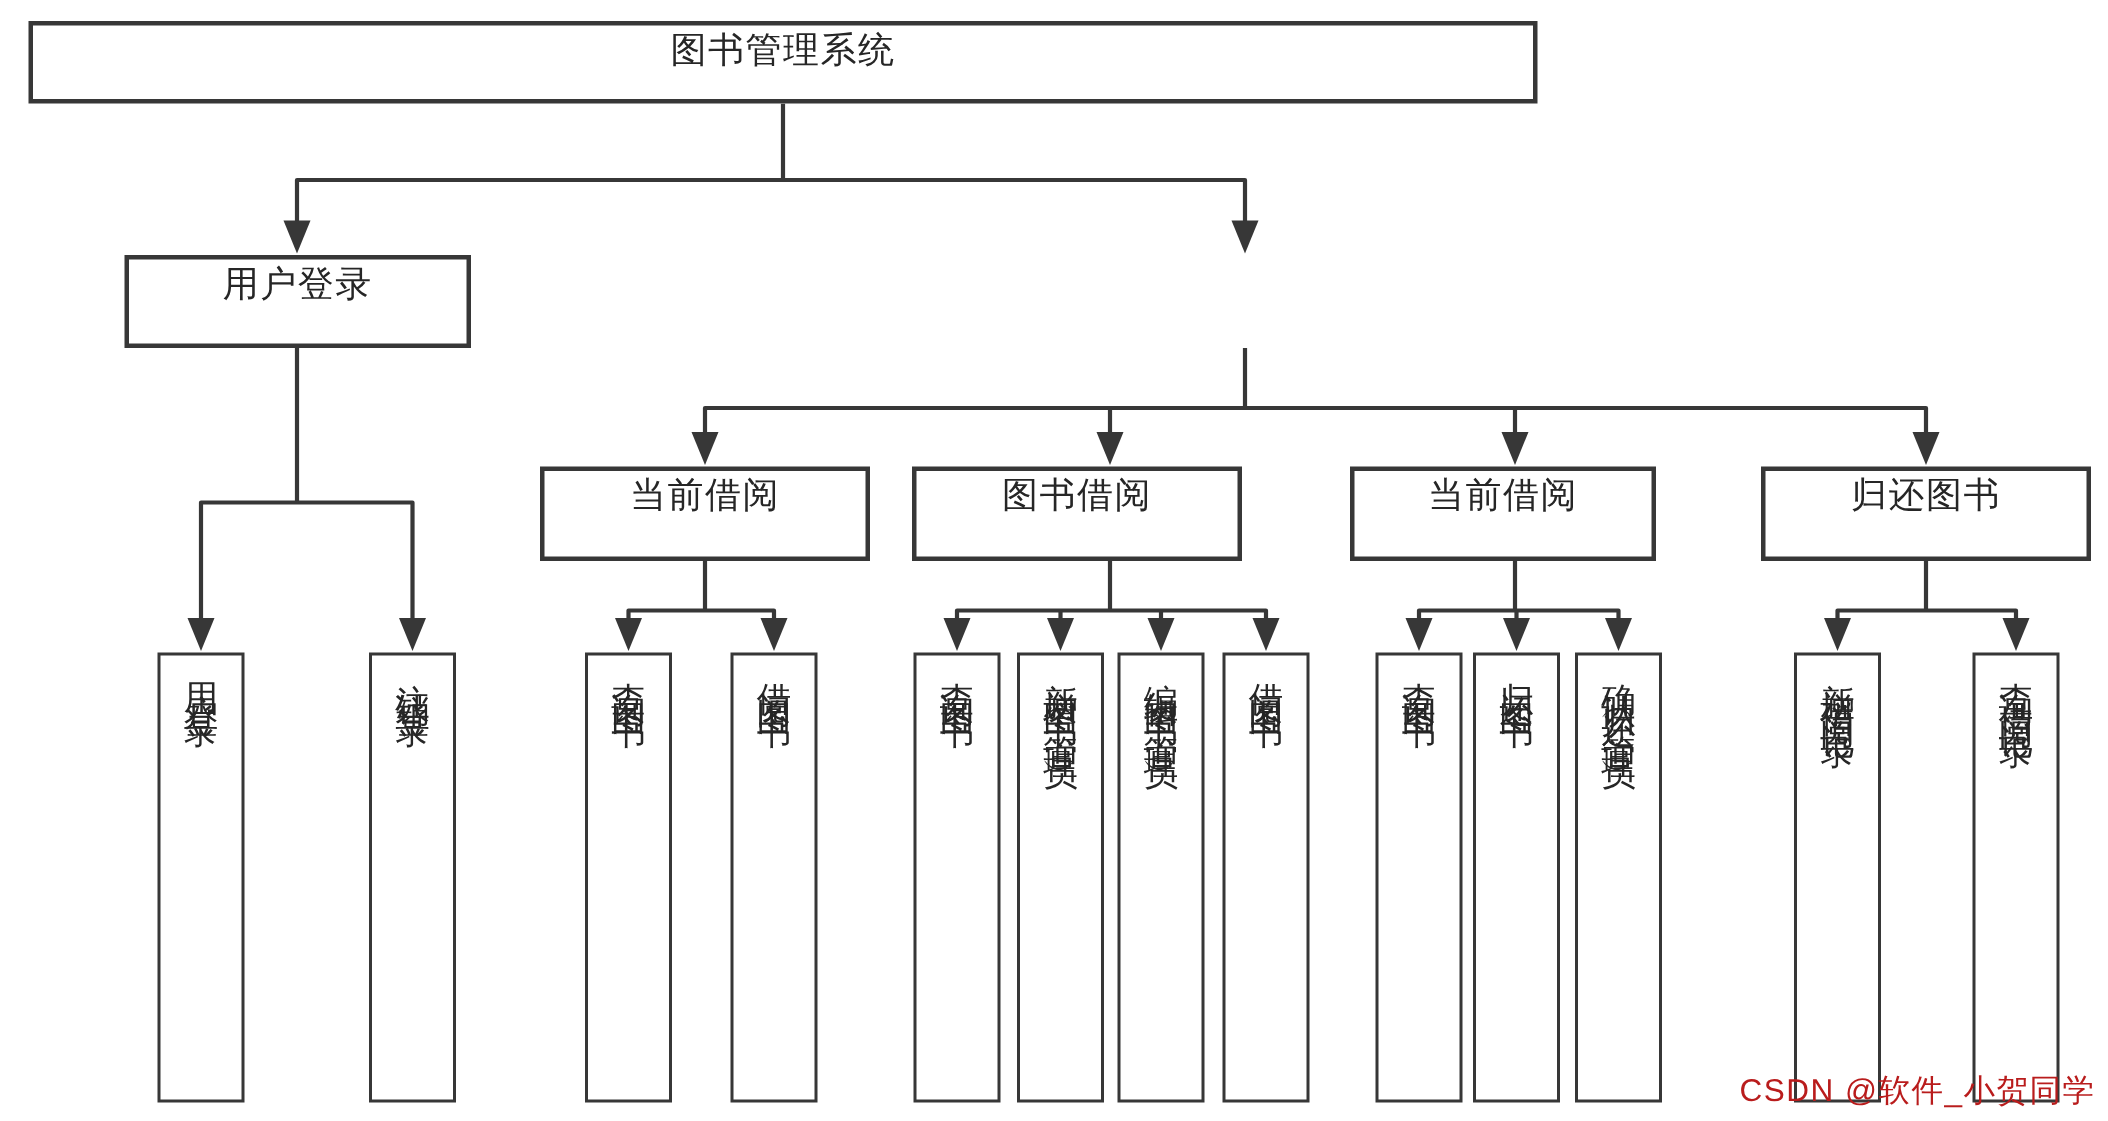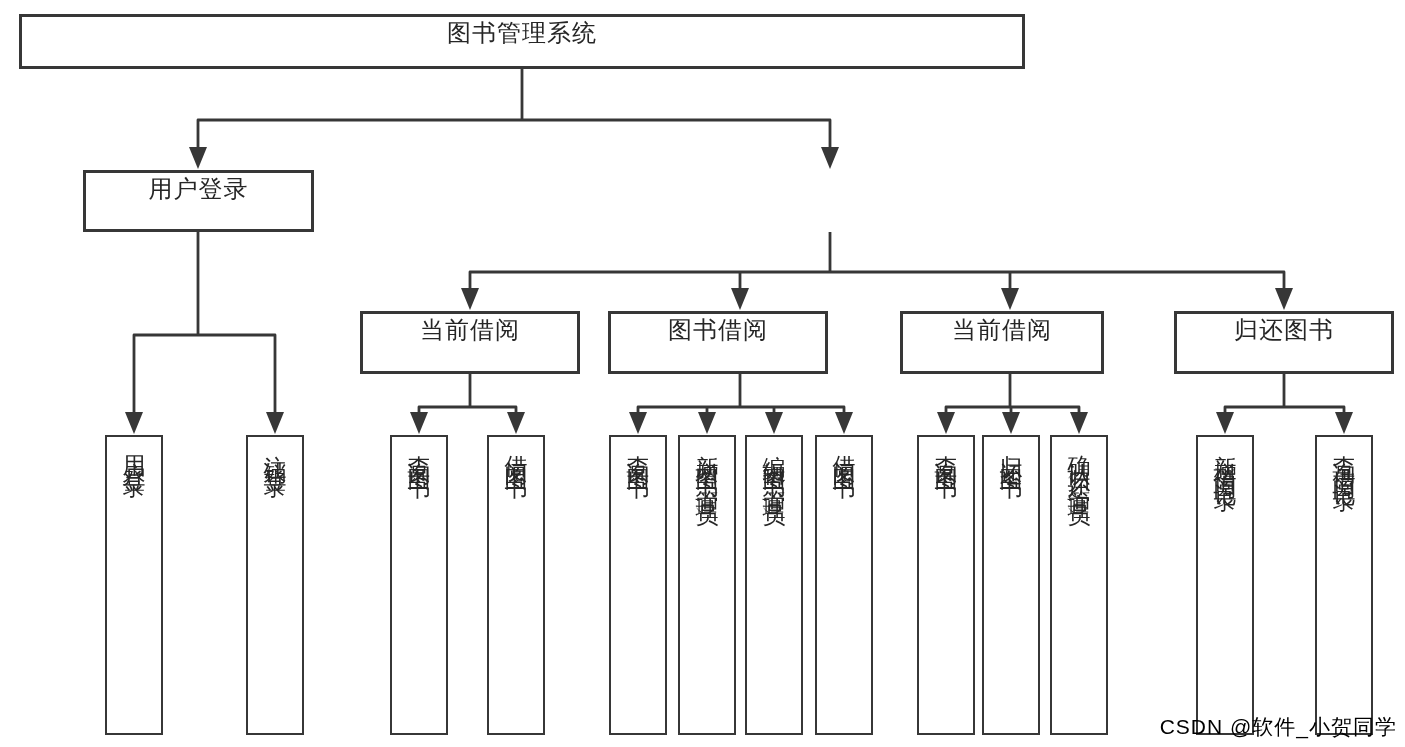--- a/index.html
+++ b/index.html
@@ -14,21 +14,21 @@
     z-index:1;color:#262626;
   }
   .node .lbl{font-size:24px;letter-spacing:1px;white-space:nowrap;}
   .leaf{border-width:2.5px;}
   .leaf .lbl{
     writing-mode:vertical-rl;text-orientation:mixed;
     font-size:23px;letter-spacing:7px;line-height:1;white-space:normal;
   }
   .watermark{
     position:absolute;right:8px;bottom:6px;z-index:3;
-    color:#000000;font-size:21px;letter-spacing:1px;white-space:nowrap;
+    color:#b91c1c;font-size:21px;letter-spacing:1px;white-space:nowrap;
   }
 </style>
 </head>
 <body>
 
 <div class="canvas">
 
   <svg class="wires" width="1405" height="747" viewBox="0 0 1405 747" xmlns="http://www.w3.org/2000/svg">
     <g stroke="#373737" stroke-width="2.8" fill="none" stroke-linejoin="round" stroke-linecap="butt">
 

